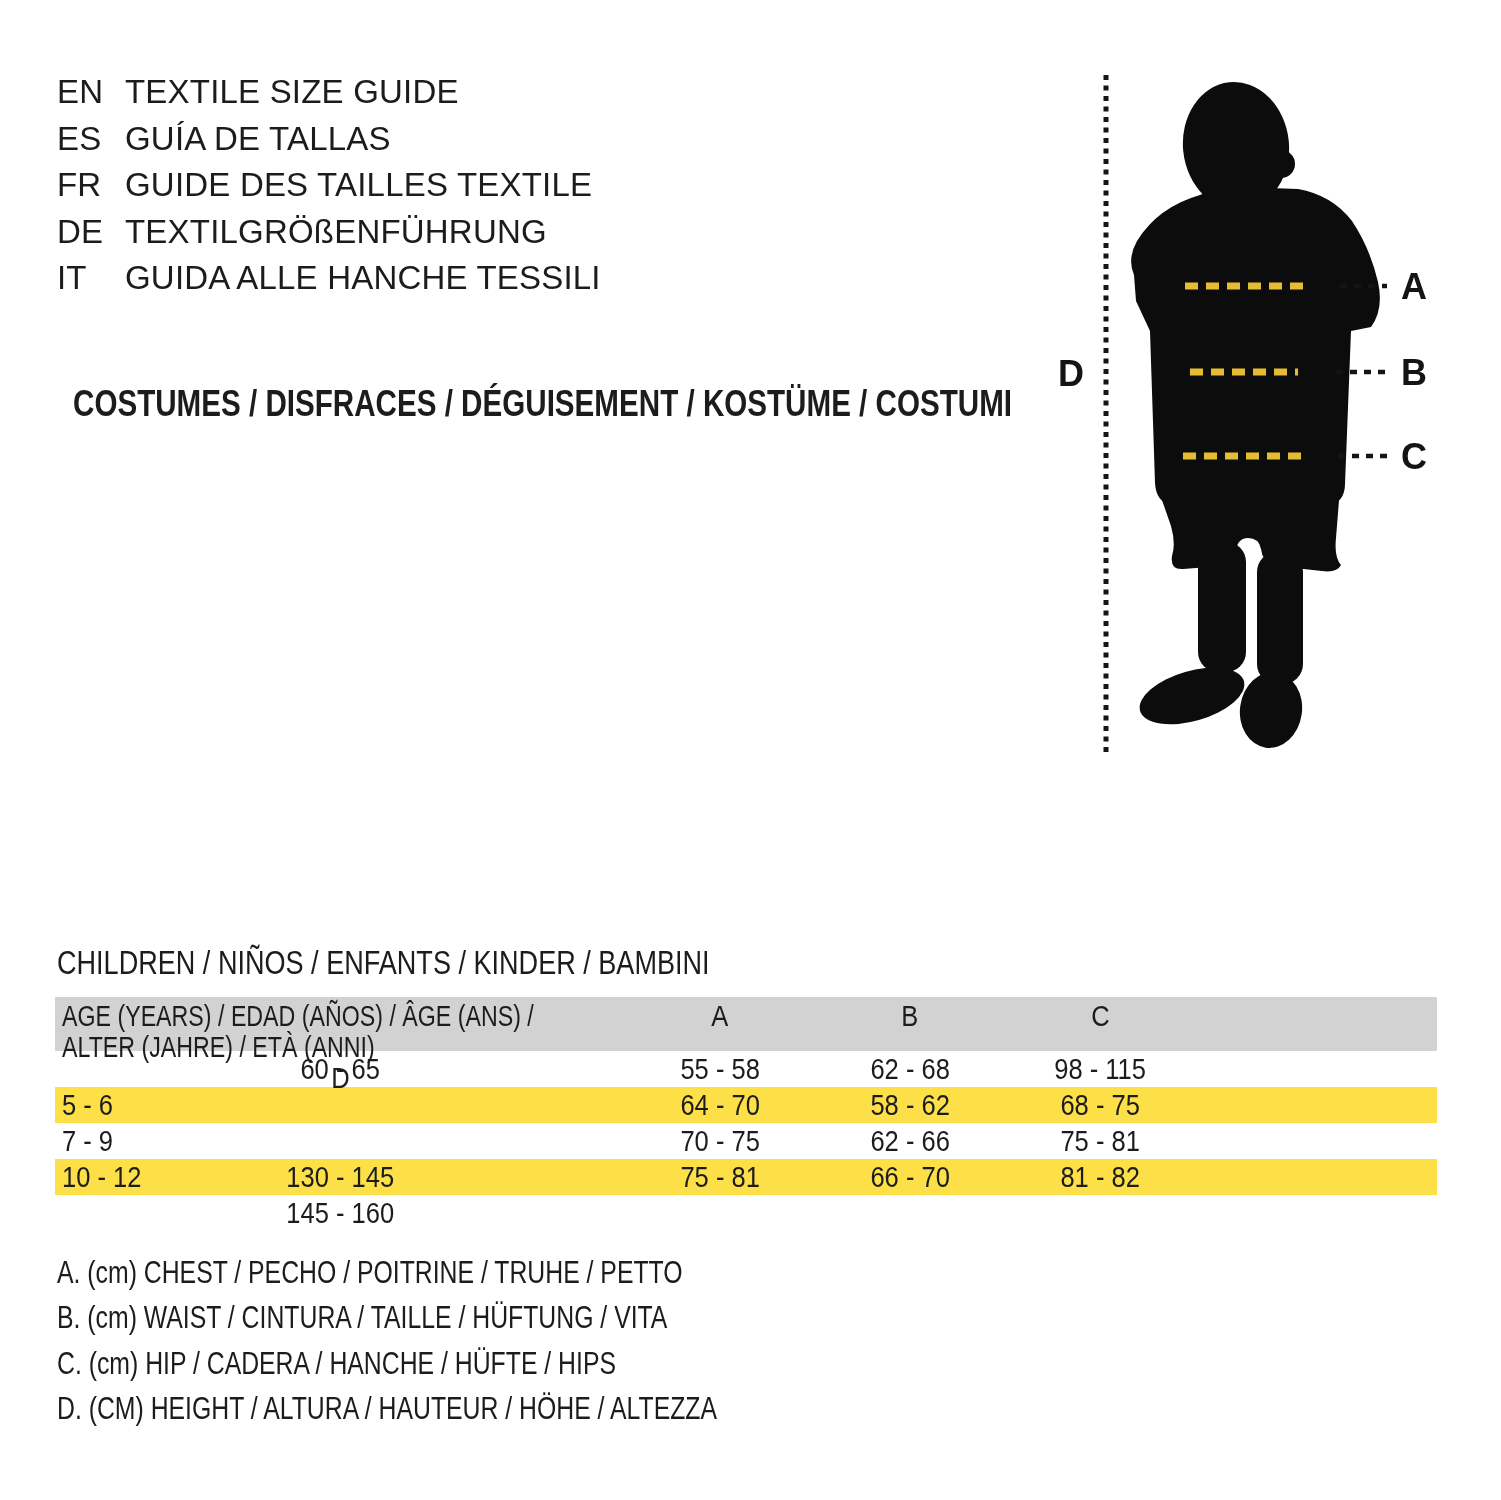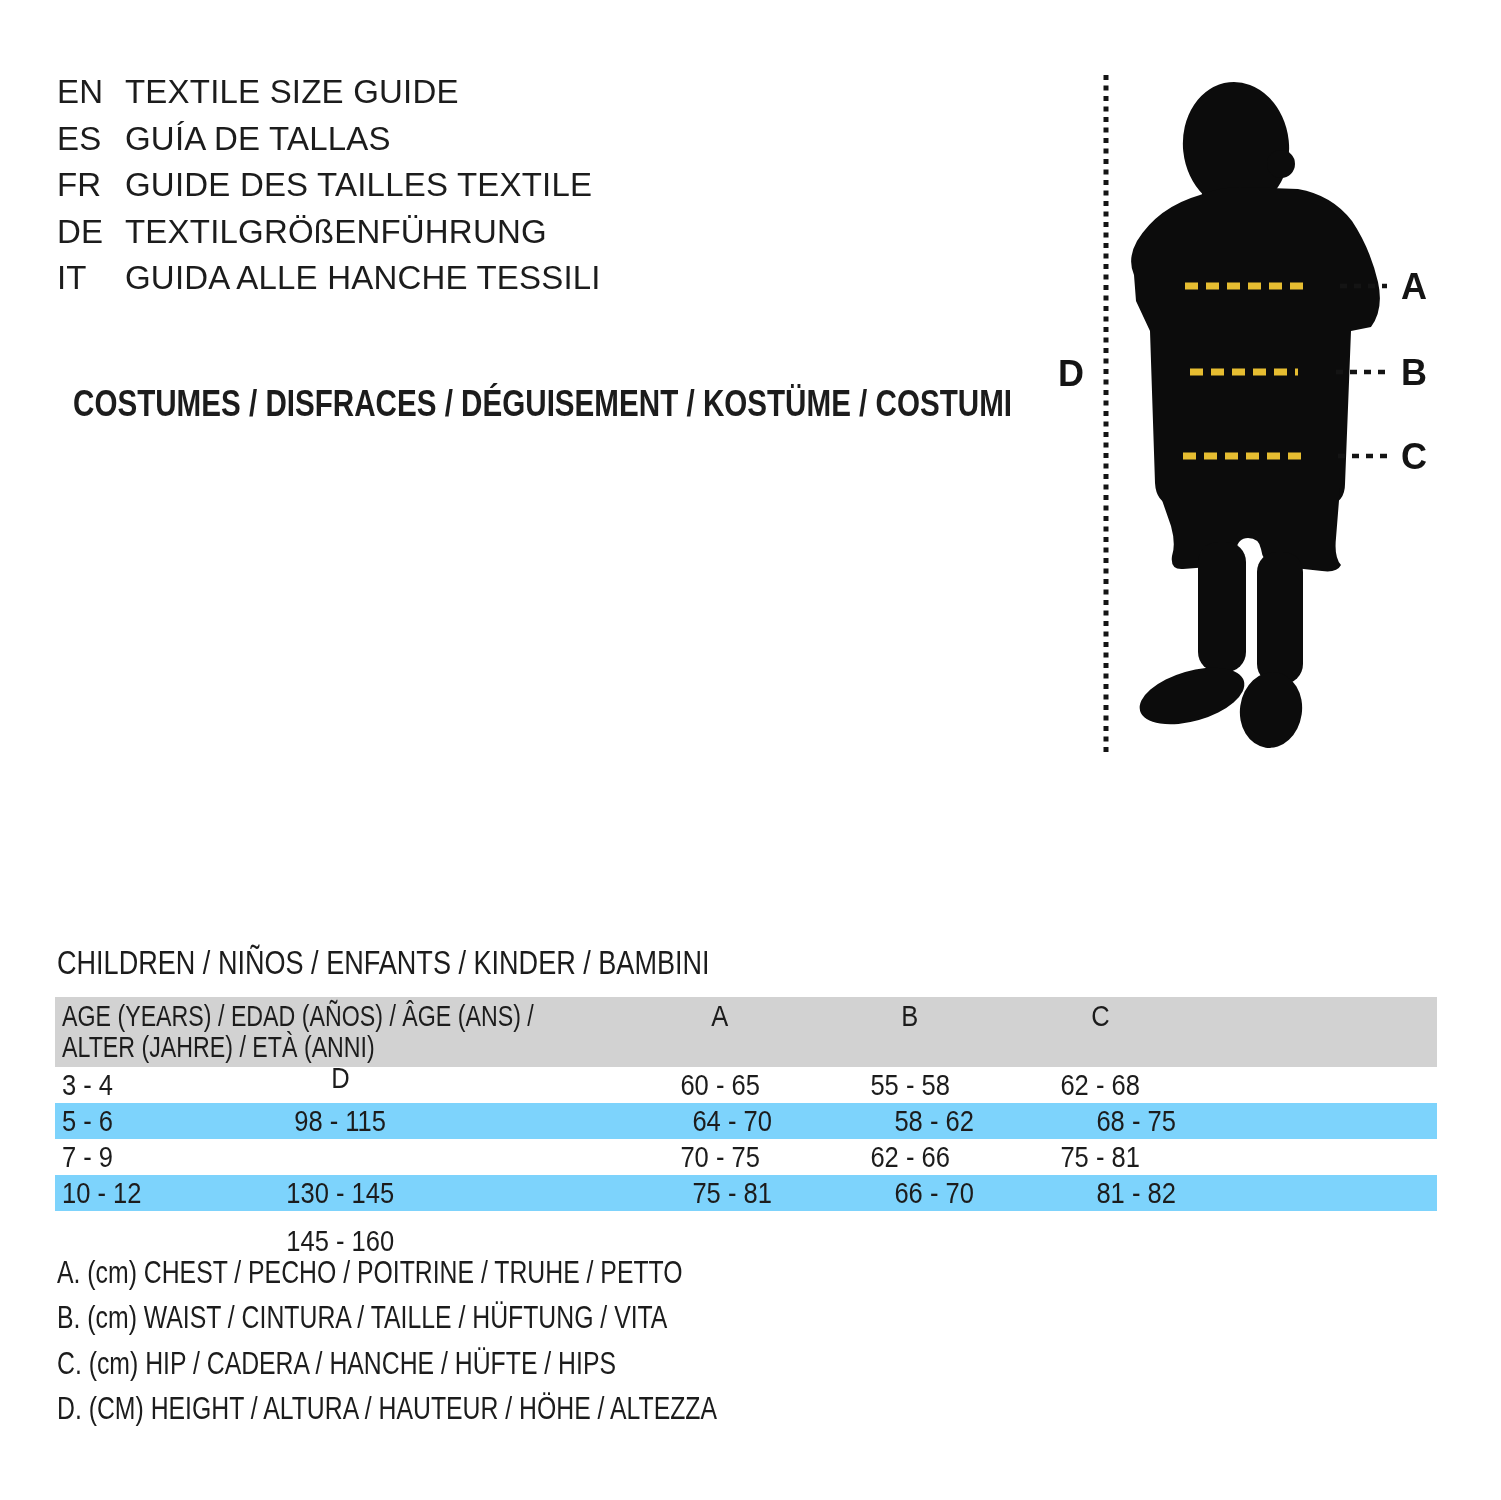--- a/index.html
+++ b/index.html
@@ -20,27 +20,27 @@
 
   
   .figure-area { position:absolute; left:1040px; top:60px; width:430px; height:710px; }
   .figure-area svg { display:block; width:430px; height:710px; }
 
   
   .section-title { position:absolute; left:57px; top:944px; font-size:33px; white-space:nowrap; }
 
   .size-table { position:absolute; left:55px; top:997px; width:1382px; font-size:29px; }
   .t-row { display:grid; grid-template-columns:570px 190px 190px 190px; width:1382px; }
-  .t-header { background:#d2d2d2; height:70px; padding-top:4px; }
+  .t-header { background:#d2d2d2; height:54px; padding-top:4px; }
   .t-cell-age { padding-left:7px; line-height:31px; }
   .t-cell-col { text-align:center; line-height:31px; }
   .t-data { height:36px; line-height:36px; }
   .t-data .t-cell-age { line-height:36px; }
   .t-data .t-cell-col { line-height:36px; }
-  .t-shade { background:#7dd3fc;gap:12px; }
+  .t-shade { background:#fde047; }
 
   
   .legend { position:absolute; left:57px; top:1250px; }
   .legend-item { height:45.5px; display:flex; align-items:center; font-size:31px; white-space:nowrap; }
 </style>
 </head>
 <body>
 
 <div class="lang-block">
   <div class="lang-row">
@@ -136,21 +136,20 @@
       <span class="cond80">AGE (YEARS) / EDAD (AÑOS) / ÂGE (ANS) /</span><br>
       <span class="cond80">ALTER (JAHRE) / ETÀ (ANNI)</span>
     </div>
     <div class="t-cell-col"><span class="condc">A</span></div>
     <div class="t-cell-col"><span class="condc">B</span></div>
     <div class="t-cell-col"><span class="condc">C</span></div>
     <div class="t-cell-col"><span class="condc">D</span></div>
   </div>
 
   <div class="t-row t-data">
-    <div class="t-cell-age"><span class="condc" style="transform-origin:0 50%;">3 - 4</span></div>
     <div class="t-cell-col"><span class="condc">60 - 65</span></div>
     <div class="t-cell-col"><span class="condc">55 - 58</span></div>
     <div class="t-cell-col"><span class="condc">62 - 68</span></div>
     <div class="t-cell-col"><span class="condc">98 - 115</span></div>
   </div>
 
   <div class="t-row t-data t-shade">
     <div class="t-cell-age"><span class="condc" style="transform-origin:0 50%;">5 - 6</span></div>
     <div class="t-cell-col"><span class="condc">64 - 70</span></div>
     <div class="t-cell-col"><span class="condc">58 - 62</span></div>

